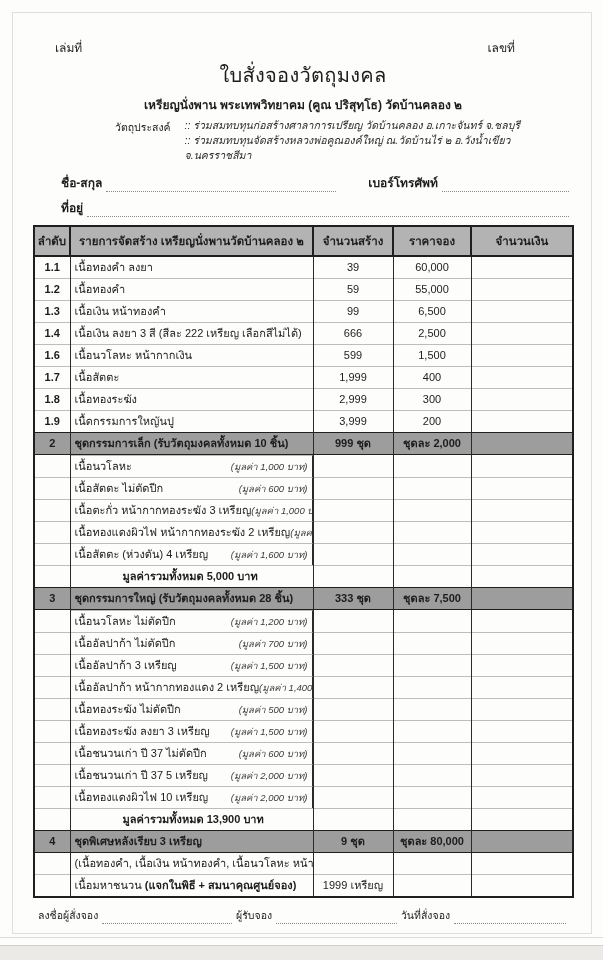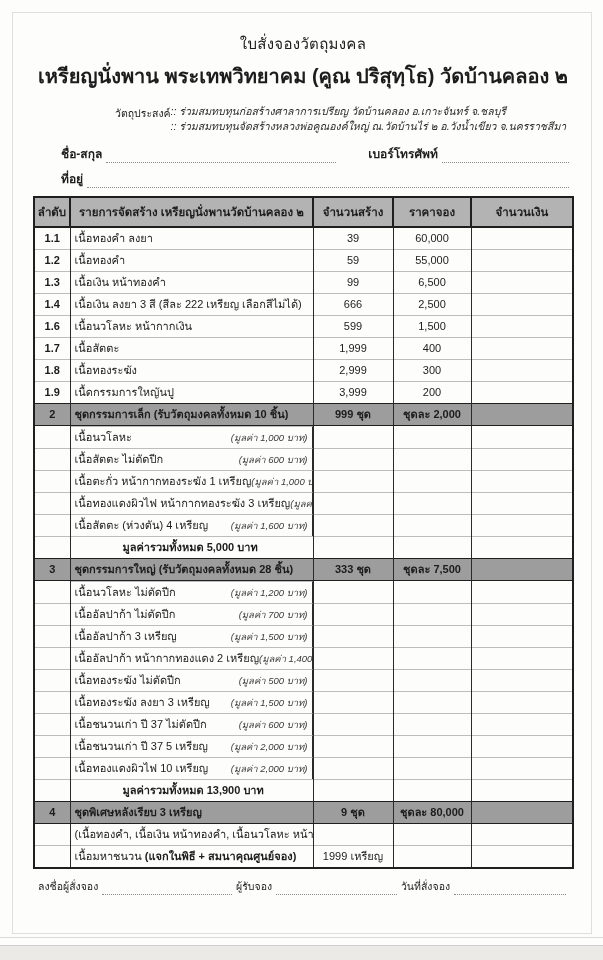--- a/index.html
+++ b/index.html
@@ -8,23 +8,23 @@
     background:#fdfdfc;color:#1c1c1c;
     font-family:"Liberation Sans","DejaVu Sans",sans-serif;
   }
   .scan-frame{position:absolute;left:12px;top:12px;right:11px;bottom:26px;border:1px solid #dedede;pointer-events:none;}
   .bottom-strip{position:absolute;left:0;right:0;bottom:0;height:14px;background:#eceae7;border-top:1px solid #cfcfcf;}
   .bottom-line2{position:absolute;left:0;right:0;bottom:22px;border-top:1px solid #dcdcdc;}
 
   .content{position:relative;padding:30px 30px 0 33px;}
 
   .top-row{display:flex;justify-content:space-between;padding:8px 58px 0 22px;font-size:12px;}
-  .doc-title{text-align:center;font-size:15px;margin-top:2px;letter-spacing:.3px;}
-  .doc-subtitle{text-align:center;font-size:20px;font-weight:bold;margin-top:4px;}
-  .purpose{display:flex;margin:12px 0 0 82px;font-size:10.5px;}
+  .doc-title{text-align:center;font-size:20px;margin-top:2px;letter-spacing:.3px;}
+  .doc-subtitle{text-align:center;font-size:12px;font-weight:bold;margin-top:4px;}
+  .purpose{display:flex;margin:4px 0 0 82px;font-size:10.5px;gap:14px;}
   .purpose .p-label{white-space:nowrap;padding-top:1px;}
   .purpose .p-lines div{line-height:15px;color:#2a2a2a;font-style:italic;}
 
   .fill{flex:1;border-bottom:1px dotted #8a8a8a;height:13px;margin:0 4px;}
   .form-line{display:flex;align-items:flex-end;font-size:12px;font-weight:bold;margin-top:10px;}
   .form-line.addr{margin-top:6px;}
   .form-line .lbl{white-space:nowrap;margin-left:28px;}
   .fill.name{flex:1.9;}
   .fill.phone{flex:1.05;}
 
@@ -64,20 +64,24 @@
   .fill.sig2{flex:1.35;}
   .fill.sig3{flex:1.25;}
 </style>
 </head>
 <body>
 
 <div class="scan-frame"></div>
 
 <div class="content">
 
+  <div class="top-row">
+    <span>เล่มที่</span>
+    <span>เลขที่</span>
+  </div>
 
   <div class="doc-title">ใบสั่งจองวัตถุมงคล</div>
   <div class="doc-subtitle">เหรียญนั่งพาน พระเทพวิทยาคม (คูณ ปริสุทฺโธ) วัดบ้านคลอง ๒</div>
 
   <div class="purpose">
     <span class="p-label">วัตถุประสงค์</span>
     <div class="p-lines">
       <div>:: ร่วมสมทบทุนก่อสร้างศาลาการเปรียญ วัดบ้านคลอง อ.เกาะจันทร์ จ.ชลบุรี</div>
       <div>:: ร่วมสมทบทุนจัดสร้างหลวงพ่อคูณองค์ใหญ่ ณ.วัดบ้านไร่ ๒ อ.วังน้ำเขียว จ.นครราชสีมา</div>
     </div>
@@ -191,31 +195,31 @@
             <span class="lbl">เนื้อสัตตะ ไม่ตัดปีก</span>
             <span class="note">(มูลค่า 600 บาท)</span>
           </td>
           <td class="c-qty"></td>
           <td class="c-price"></td>
           <td class="c-amount"></td>
         </tr>
         <tr class="row-sub">
           <td class="c-no"></td>
           <td class="c-label">
-            <span class="lbl">เนื้อตะกั่ว หน้ากากทองระฆัง 1 เหรียญ</span>
+            <span class="lbl">เนื้อตะกั่ว หน้ากากทองระฆัง 3 เหรียญ</span>
             <span class="note">(มูลค่า 1,000 บาท)</span>
           </td>
           <td class="c-qty"></td>
           <td class="c-price"></td>
           <td class="c-amount"></td>
         </tr>
         <tr class="row-sub">
           <td class="c-no"></td>
           <td class="c-label">
-            <span class="lbl">เนื้อทองแดงผิวไฟ หน้ากากทองระฆัง 3 เหรียญ</span>
+            <span class="lbl">เนื้อทองแดงผิวไฟ หน้ากากทองระฆัง 2 เหรียญ</span>
             <span class="note">(มูลค่า 800 บาท)</span>
           </td>
           <td class="c-qty"></td>
           <td class="c-price"></td>
           <td class="c-amount"></td>
         </tr>
         <tr class="row-sub">
           <td class="c-no"></td>
           <td class="c-label">
             <span class="lbl">เนื้อสัตตะ (ห่วงตัน)  4 เหรียญ</span>

